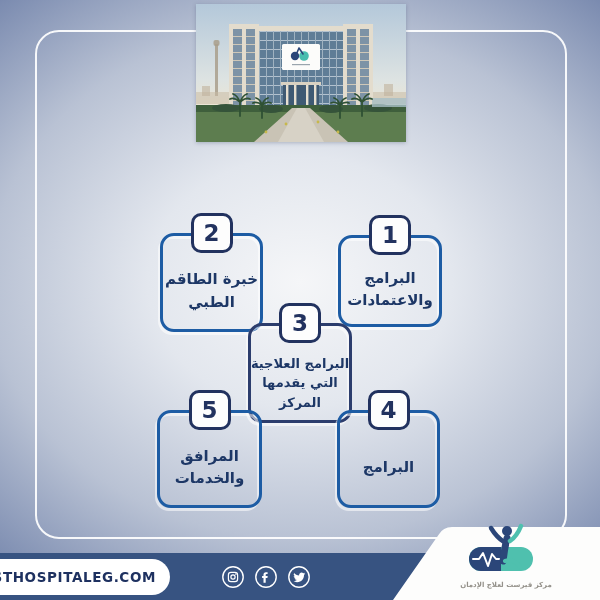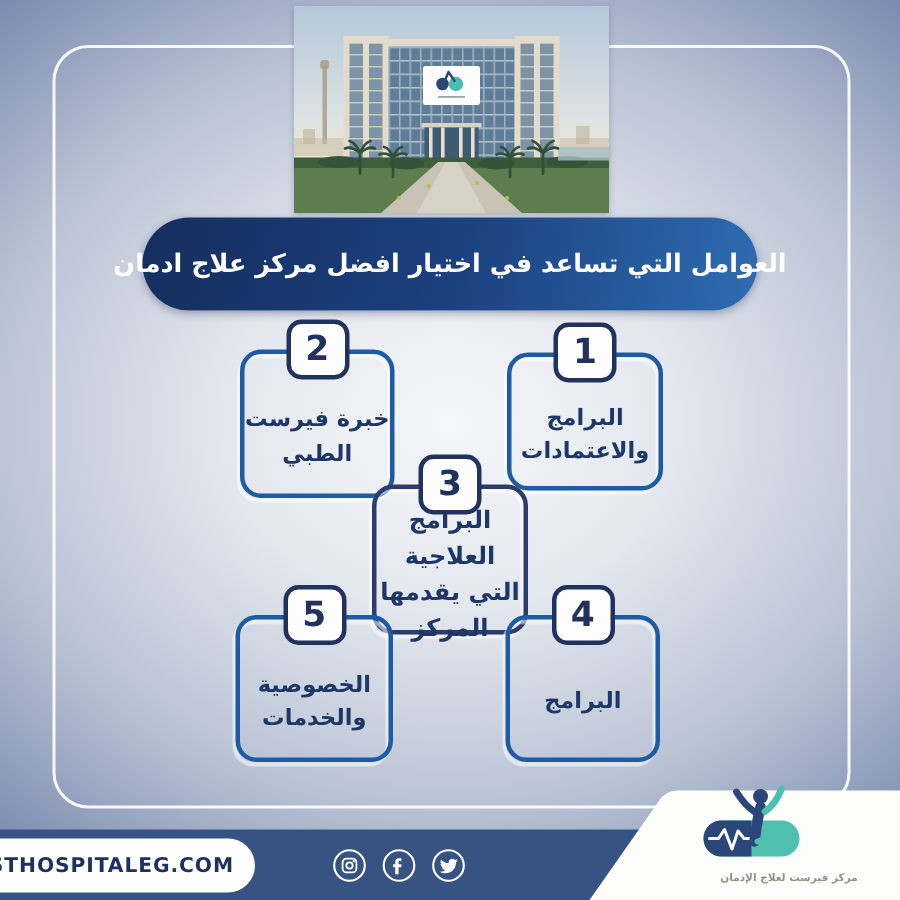--- a/index.html
+++ b/index.html
@@ -55,21 +55,21 @@
     text-align:center;direction:rtl;white-space:pre-line;
     color:#1d3766;font-weight:bold;font-size:15px;line-height:1.5;
     padding-top:16px;z-index:1;
   }
   .f1{left:338px;top:235px;width:104px;height:92px;}
   .f2{left:160px;top:233px;width:103px;height:99px;}
   .f3{left:248px;top:323px;width:104px;height:100px;}
   .f4{left:337px;top:410px;width:103px;height:98px;}
   .f5{left:157px;top:410px;width:105px;height:98px;}
   .f1 .badge,.f2 .badge,.f3 .badge,.f4 .badge,.f5 .badge{top:-20px;}
-  .f3 .flabel{padding-top:20px;font-size:16px;}
+  .f3 .flabel{padding-top:20px;font-size:13px;}
   
   .footer-band{
     position:absolute;left:0;top:553px;width:600px;height:47px;
     background:#375381;z-index:5;
   }
   .site-pill{
     position:absolute;left:-28px;top:559px;width:198px;height:36px;
     background:#ffffff;border-radius:18px;z-index:7;
     display:flex;align-items:center;justify-content:flex-end;
     padding-right:14px;box-sizing:border-box;
@@ -79,21 +79,21 @@
   }
   .social{
     position:absolute;left:221px;top:565px;display:flex;gap:9px;z-index:7;
   }
   .social .sicon{width:24px;height:24px;display:block;cursor:pointer;}
   .logo-shape{
     position:absolute;left:380px;top:515px;width:220px;height:85px;z-index:6;
   }
   .logo-art{position:absolute;left:455px;top:521px;width:100px;height:56px;z-index:7;}
   .logo-caption{
-    position:absolute;left:470px;top:581px;width:112px;z-index:7;
+    position:absolute;left:450px;top:581px;width:112px;z-index:7;
     text-align:center;font-size:7px;color:#94918a;direction:rtl;font-weight:bold;
   }
 </style>
 </head>
 <body>
 
 <div class="stage">
 
   <div class="card"></div>
 
@@ -166,56 +166,53 @@
         <path d="M166,112 L166,98 M166,98 q-6,-5 -10,-3 M166,98 q6,-5 10,-3 M166,98 q-3,-7 -7,-8 M166,98 q3,-7 7,-8"></path>
       </g>
 
       <circle cx="90" cy="120" r="1.4" fill="#c7b84a"></circle>
         <circle cx="122" cy="118" r="1.4" fill="#c7b84a"></circle>
       <circle cx="70" cy="128" r="1.4" fill="#c7b84a"></circle>
         <circle cx="142" cy="128" r="1.4" fill="#c7b84a"></circle>
     </svg>
   </div>
 
-  <div class="banner">
-    <div class="t">العوامل التي تساعد في اختيار افضل مركز علاج ادمان</div>
-  </div>
 
   <div class="factor f1">
     <div class="fbox"></div>
     <div class="badge">1</div>
     <div class="flabel">البرامج
 والاعتمادات</div>
   </div>
 
   <div class="factor f2">
     <div class="fbox"></div>
     <div class="badge">2</div>
-    <div class="flabel">خبرة فيرست
+    <div class="flabel">خبرة الطاقم
 الطبي</div>
   </div>
 
   <div class="factor f3 dark">
     <div class="fbox"></div>
     <div class="badge">3</div>
     <div class="flabel">البرامج العلاجية
 التي يقدمها
 المركز</div>
   </div>
 
   <div class="factor f4">
     <div class="fbox"></div>
     <div class="badge">4</div>
     <div class="flabel">البرامج</div>
   </div>
 
   <div class="factor f5">
     <div class="fbox"></div>
     <div class="badge">5</div>
-    <div class="flabel">الخصوصية
+    <div class="flabel">المرافق
 والخدمات</div>
   </div>
 
   <div class="footer-band"></div>
 
   <div class="site-pill">
     <span>FIRSTHOSPITALEG.COM</span>
   </div>
 
   <div class="social">

